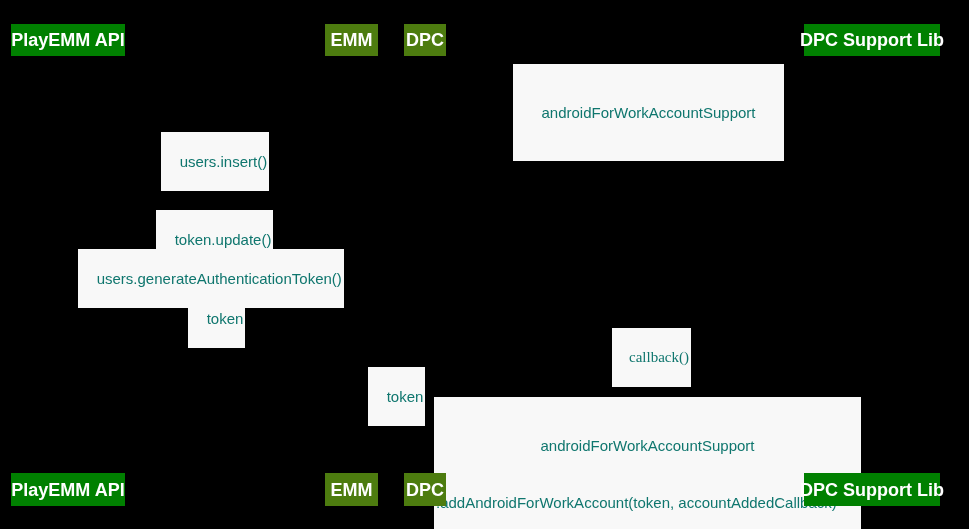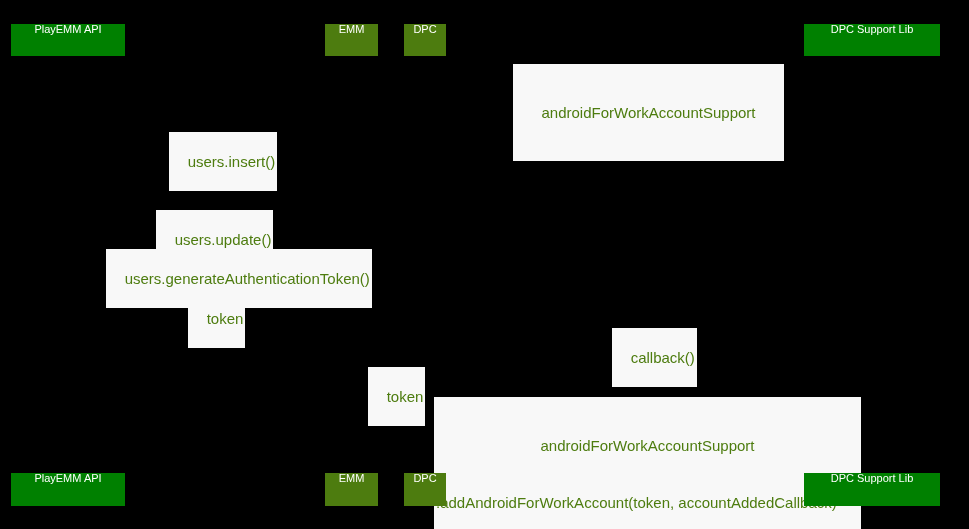--- a/index.html
+++ b/index.html
@@ -11,35 +11,36 @@
     position: relative;
     width: 969px;
     height: 529px;
     background: #000000;
     overflow: hidden;
     font-family: "Liberation Sans", sans-serif;
   }
   .participant {
     position: absolute;
     display: flex;
-    align-items: flex-start;
+    align-items: center;
     justify-content: center;
     color: #ffffff;
-    font-size: 11px;
+    font-size: 18px;
     line-height: 1;
     white-space: nowrap;
     box-sizing: border-box;
+    font-weight: bold;
   }
   .participant.green { background: #008000; }
   .participant.blue  { background: #4d7c0f; }
 
   .msg-label {
     position: absolute;
     background: #f8f8f8;
-    color: #4d7c0f;
+    color: #0f766e;
     font-size: 15px;
     line-height: 19px;
     white-space: pre;
     text-align: center;
     box-sizing: border-box;
     padding: 1px 2px;
   }
   .msg-label.two-line {
     line-height: 19px;
   }
@@ -67,38 +68,38 @@
   </div>
 
   <div class="participant green" style="left:804px; top:24px; width:136px; height:32px;">
     <span>DPC Support Lib</span>
   </div>
 
   <div class="msg-label two-line" style="left:513px; top:64px; width:271px;">
     <span class="l1">androidForWorkAccountSupport</span>
   </div>
 
-  <div class="msg-label" style="left:169px; top:132px;">
+  <div class="msg-label" style="left:161px; top:132px;">
     <span>users.insert()</span>
   </div>
 
 
   <div class="msg-label" style="left:156px; top:210px;">
-    <span>users.update()</span>
+    <span>token.update()</span>
   </div>
 
-  <div class="msg-label" style="left:78px; top:249px;margin-left:28px;">
+  <div class="msg-label" style="left:78px; top:249px;">
     <span>users.generateAuthenticationToken()</span>
   </div>
 
   <div class="msg-label" style="left:188px; top:289px;">
     <span>token</span>
   </div>
 
-  <div class="msg-label" style="left:612px; top:328px;">
+  <div class="msg-label" style="left:612px; top:328px;font-family:Liberation Serif, serif;">
     <span>callback()</span>
   </div>
 
   <div class="msg-label" style="left:368px; top:367px;">
     <span>token</span>
   </div>
 
   <div class="msg-label two-line" style="left:434px; top:397px; width:427px;">
     <span class="l1">androidForWorkAccountSupport</span>
     <span class="l2">.addAndroidForWorkAccount(token, accountAddedCallback)</span>

